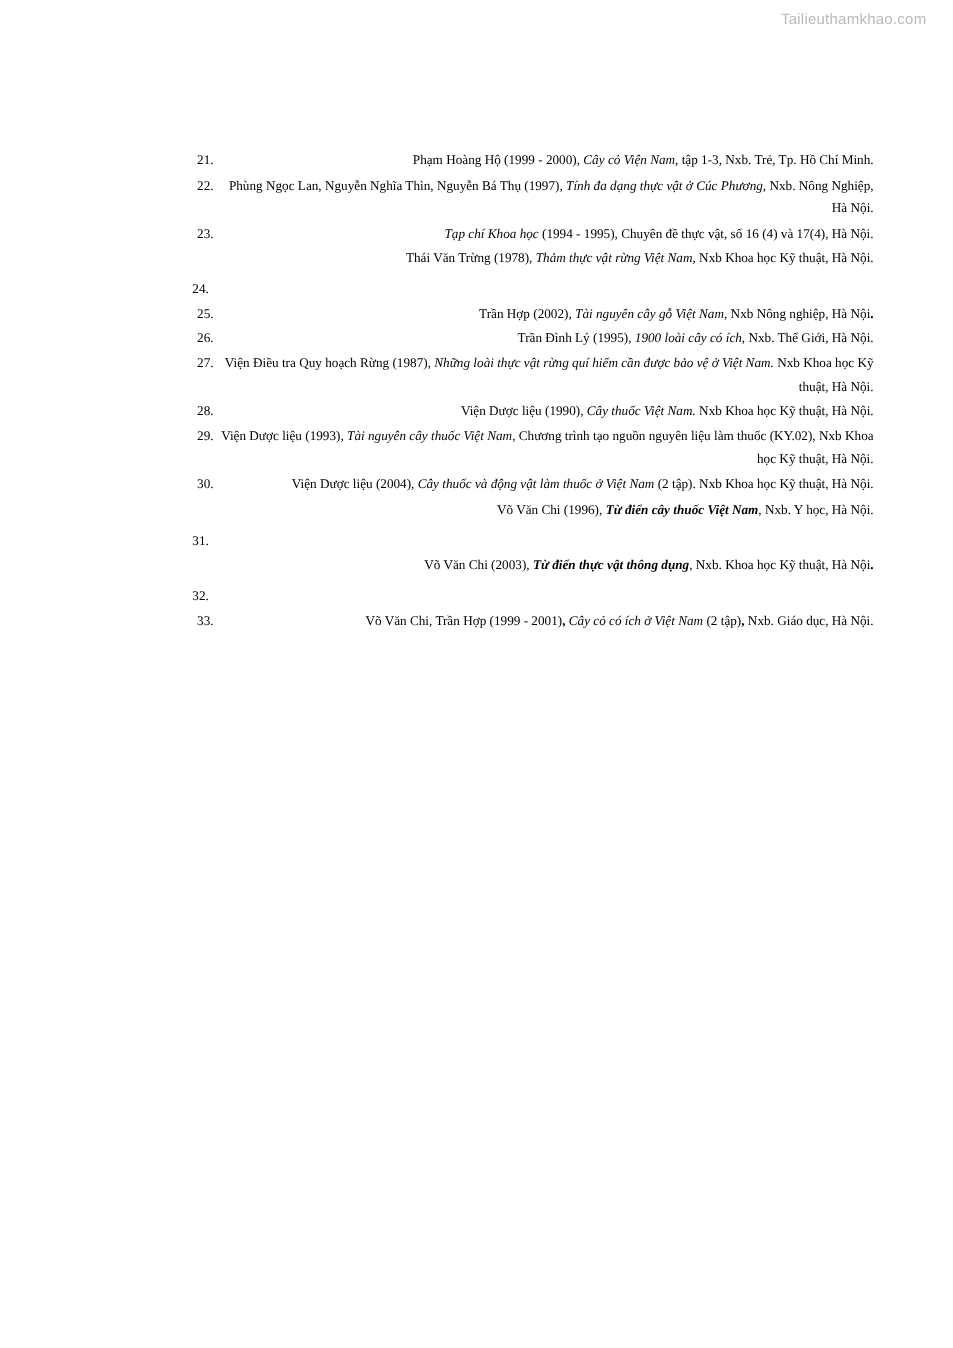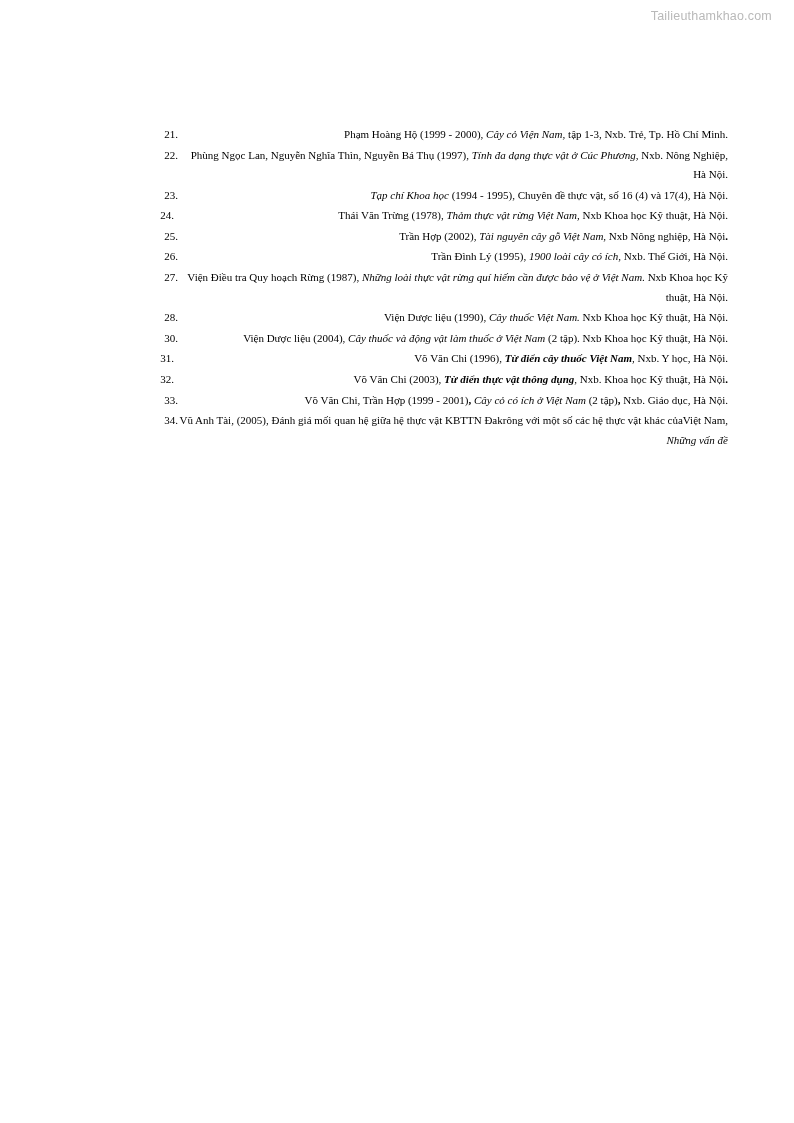--- a/index.html
+++ b/index.html
@@ -44,21 +44,21 @@
   .ref .num {
     flex: 0 0 auto;
     white-space: pre;
   }
   .ref .body {
     flex: 1 1 auto;
     text-indent: 0;
   }
   
   .num-w-normal { width: 30px; }
-  .num-w-tight { width: 26px; }
+  .num-w-tight { width: 26px; margin-top: 26px; }
 
   .seg { }
   .seg.it { font-style: italic; }
   .seg.bo { font-weight: bold; }
   .seg.itbo { font-style: italic; font-weight: bold; }
 </style>
 </head>
 <body>
 
 <div class="page">
@@ -92,34 +92,34 @@
       </div>
       <div class="ref">
         <span class="num num-w-normal">27.</span>
         <span class="body"><span class="seg">Viện Điều tra Quy hoạch Rừng (1987), </span><span class="seg it">Những loài thực vật rừng quí hiếm cần được bảo vệ ở Việt Nam.</span><span class="seg"> Nxb Khoa học Kỹ thuật, Hà Nội.</span></span>
       </div>
       <div class="ref">
         <span class="num num-w-normal">28.</span>
         <span class="body"><span class="seg">Viện Dược liệu (1990), </span><span class="seg it">Cây thuốc Việt Nam.</span><span class="seg"> Nxb Khoa học Kỹ thuật, Hà Nội.</span></span>
       </div>
       <div class="ref">
+        <span class="num num-w-normal">29.</span>
+        <span class="body"><span class="seg">Viện Dược liệu (1993), </span><span class="seg it">Tài nguyên cây thuốc Việt Nam</span><span class="seg">, Chương trình tạo nguồn nguyên liệu làm thuốc (KY.02),  Nxb Khoa học Kỹ thuật, Hà Nội.</span></span>
+      </div>
+      <div class="ref">
         <span class="num num-w-normal">30.</span>
         <span class="body"><span class="seg">Viện Dược liệu (2004), </span><span class="seg it">Cây thuốc và động vật làm thuốc ở Việt Nam</span><span class="seg"> (2 tập). Nxb Khoa học Kỹ thuật, Hà Nội.</span></span>
       </div>
       <div class="ref">
         <span class="num num-w-tight">31.</span>
         <span class="body"><span class="seg">Võ Văn Chi (1996), </span><span class="seg itbo">Từ điển cây thuốc Việt Nam</span><span class="seg">, Nxb. Y học, Hà Nội.</span></span>
       </div>
       <div class="ref">
         <span class="num num-w-tight">32.</span>
         <span class="body"><span class="seg">Võ Văn Chi (2003), </span><span class="seg itbo">Từ điển thực vật thông dụng</span><span class="seg">, Nxb. Khoa học Kỹ thuật, Hà Nội</span><span class="seg bo">.</span></span>
       </div>
       <div class="ref">
         <span class="num num-w-normal">33.</span>
         <span class="body"><span class="seg">Võ Văn Chi, Trần Hợp (1999 - 2001)</span><span class="seg bo">, </span><span class="seg it">Cây cỏ có ích ở Việt Nam</span><span class="seg"> (2 tập)</span><span class="seg bo">, </span><span class="seg">Nxb. Giáo dục, Hà Nội.</span></span>
       </div>
-      <div class="ref">
-        <span class="num num-w-normal">34.</span>
-        <span class="body"><span class="seg">Vũ Anh Tài, (2005), Đánh giá mối quan hệ giữa hệ thực vật KBTTN Đakrông với một số các hệ thực vật khác củaViệt Nam, </span><span class="seg it">Những vấn đề</span></span>
-      </div>
     </div>
 
 </div>
 
 </body></html>

